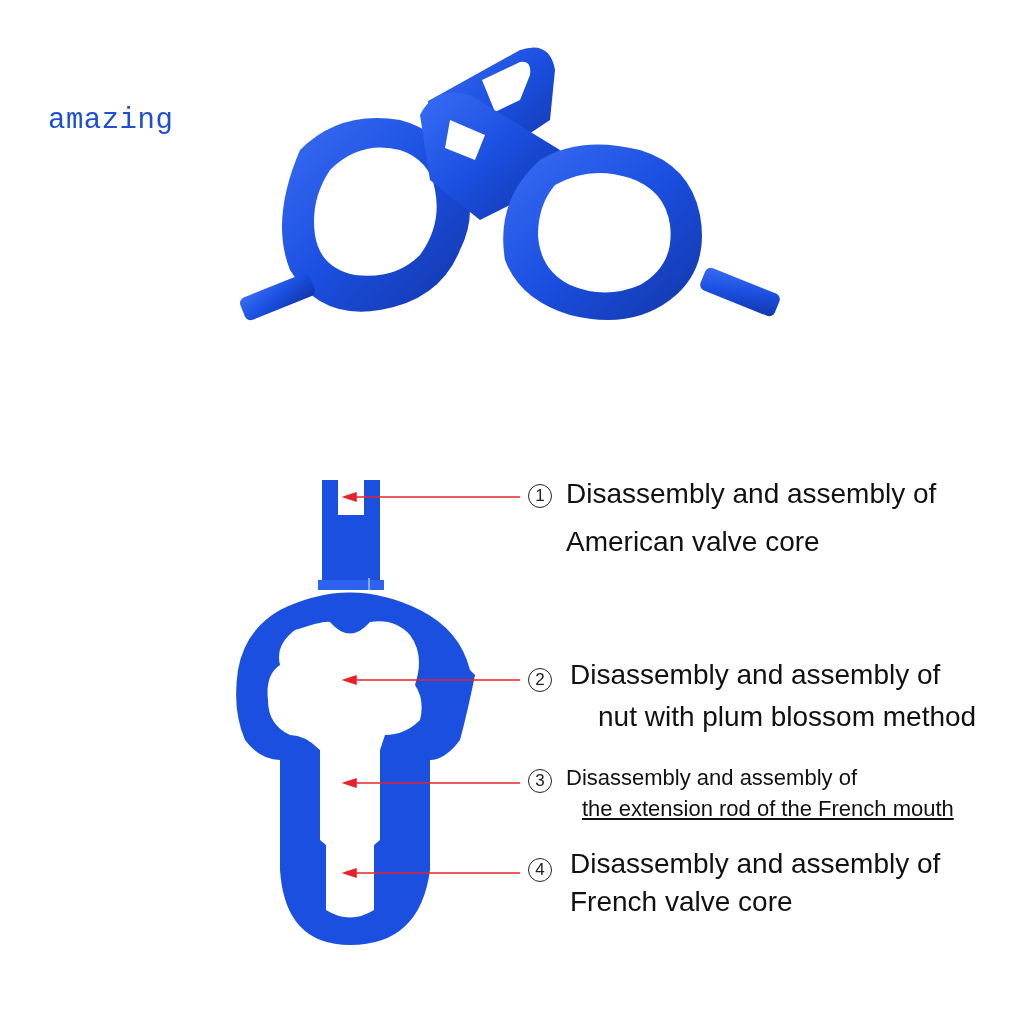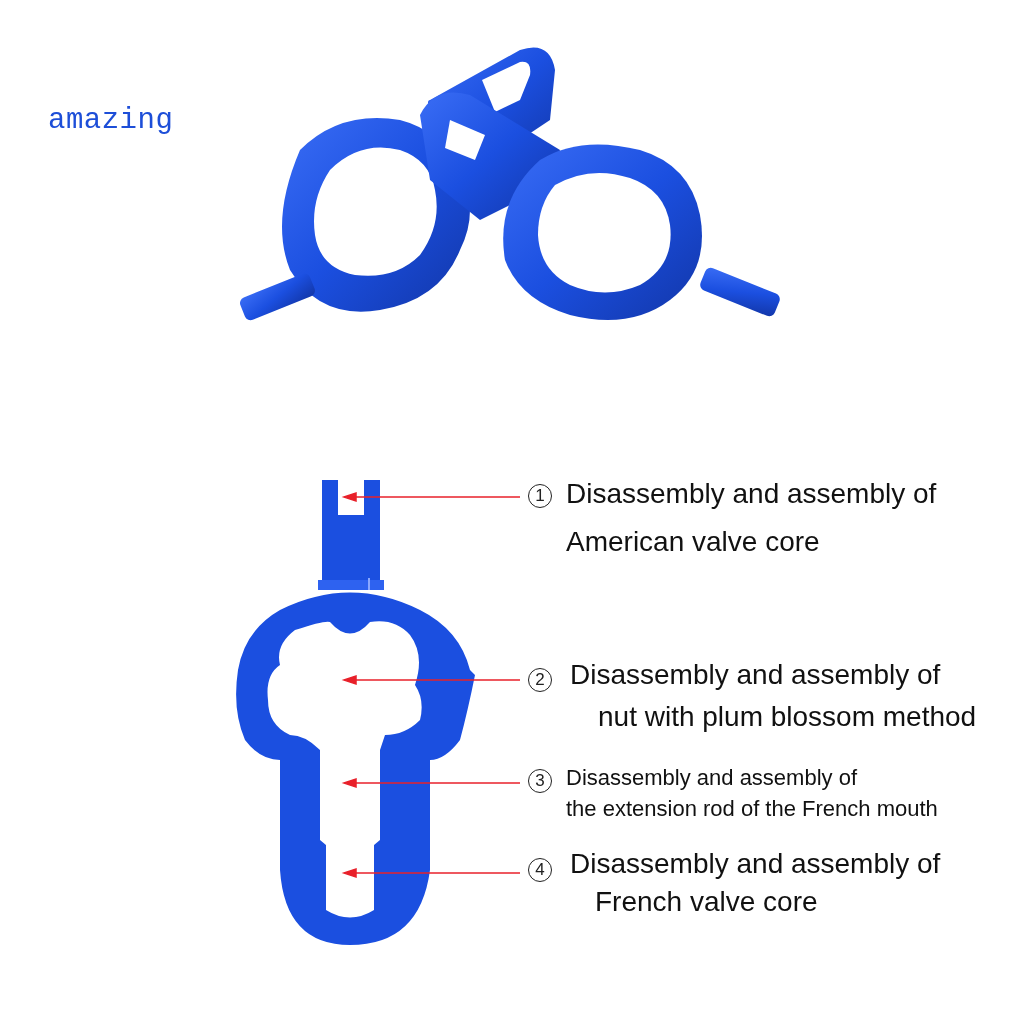--- a/index.html
+++ b/index.html
@@ -81,20 +81,20 @@
 
 <div class="label big" style="left:528px; top:657px;">
   <span class="num" style="left:0; top:11px;">2</span>
   <span class="text" style="left:42px; top:0;">Disassembly and assembly of</span>
   <span class="text" style="left:42px; top:42px;margin-left:28px;">nut with plum blossom method</span>
 </div>
 
 <div class="label small" style="left:528px; top:762px;">
   <span class="num" style="left:0; top:7px;">3</span>
   <span class="text" style="left:38px; top:0;">Disassembly and assembly of</span>
-  <span class="text" style="left:38px; top:31px;">the extension rod of the French mouth</span>
+  <span class="text" style="left:54px; top:31px;text-decoration:underline;">the extension rod of the French mouth</span>
 </div>
 
 <div class="label big" style="left:528px; top:846px;">
   <span class="num" style="left:0; top:12px;">4</span>
   <span class="text" style="left:42px; top:0;">Disassembly and assembly of</span>
-  <span class="text" style="left:42px; top:38px;margin-left:25px;">French valve core</span>
+  <span class="text" style="left:42px; top:38px;">French valve core</span>
 </div>
 
 </body></html>

